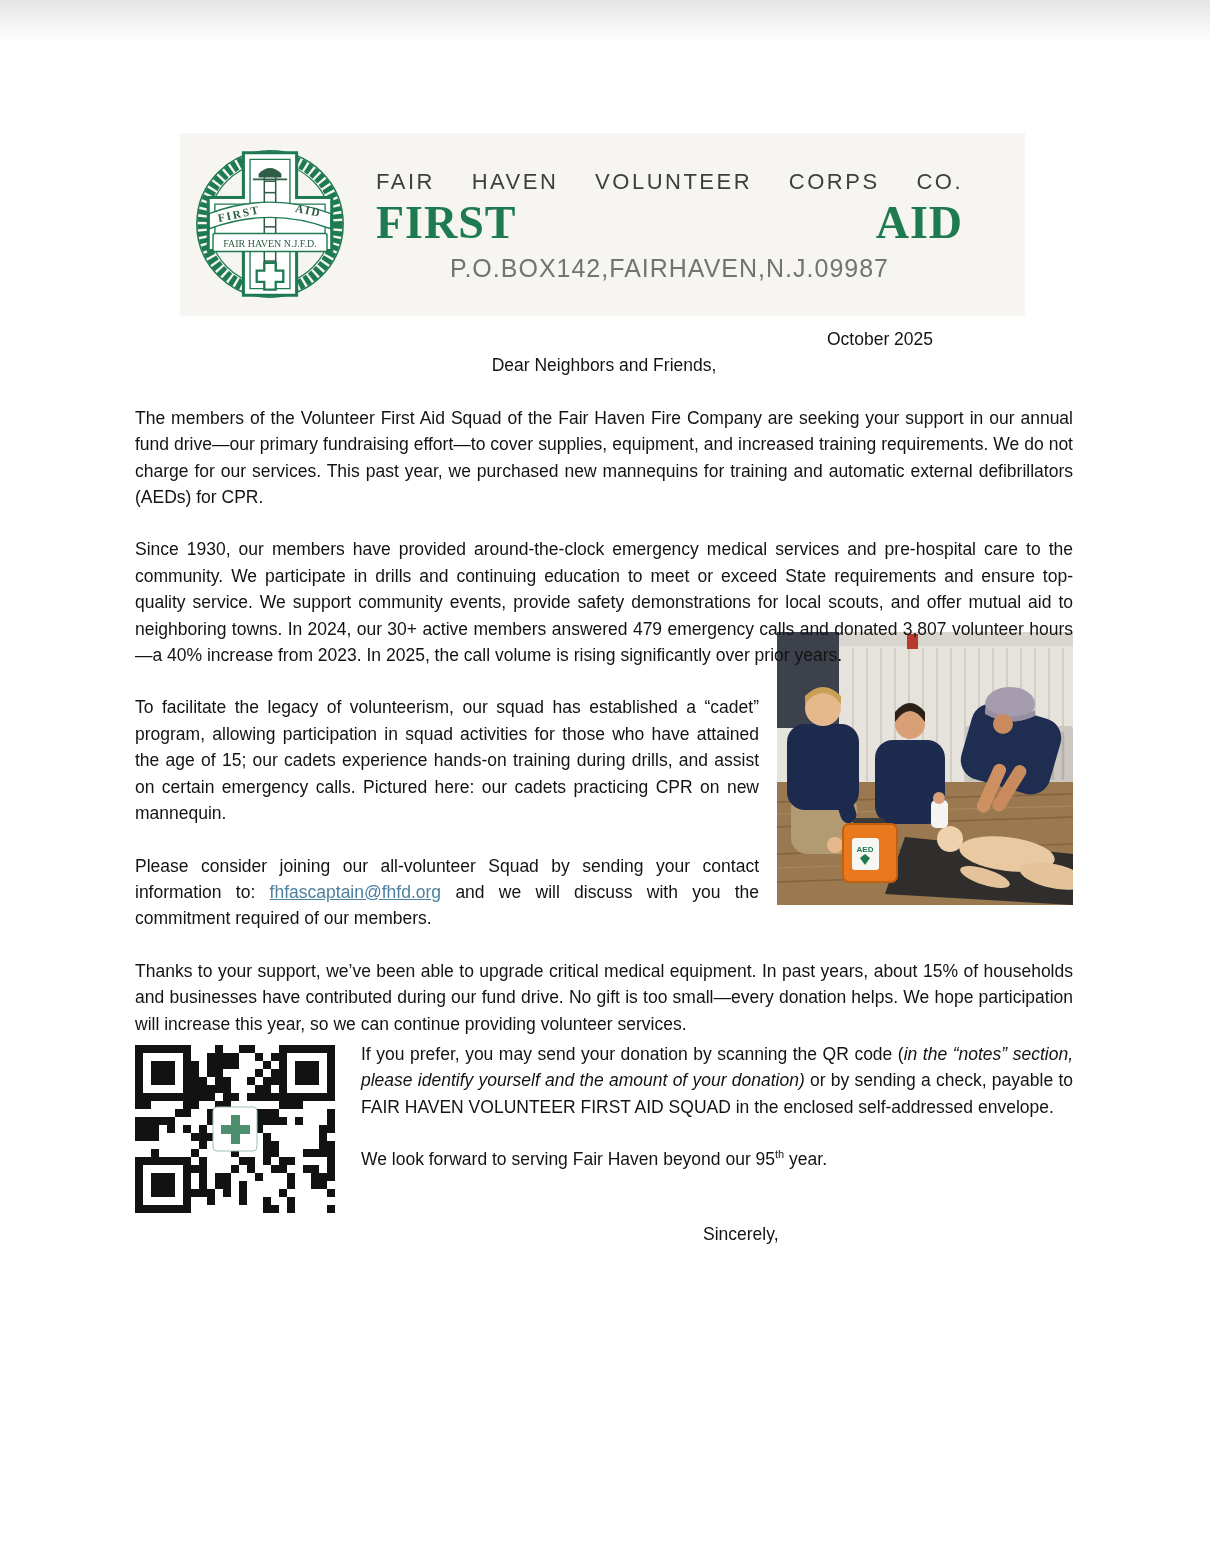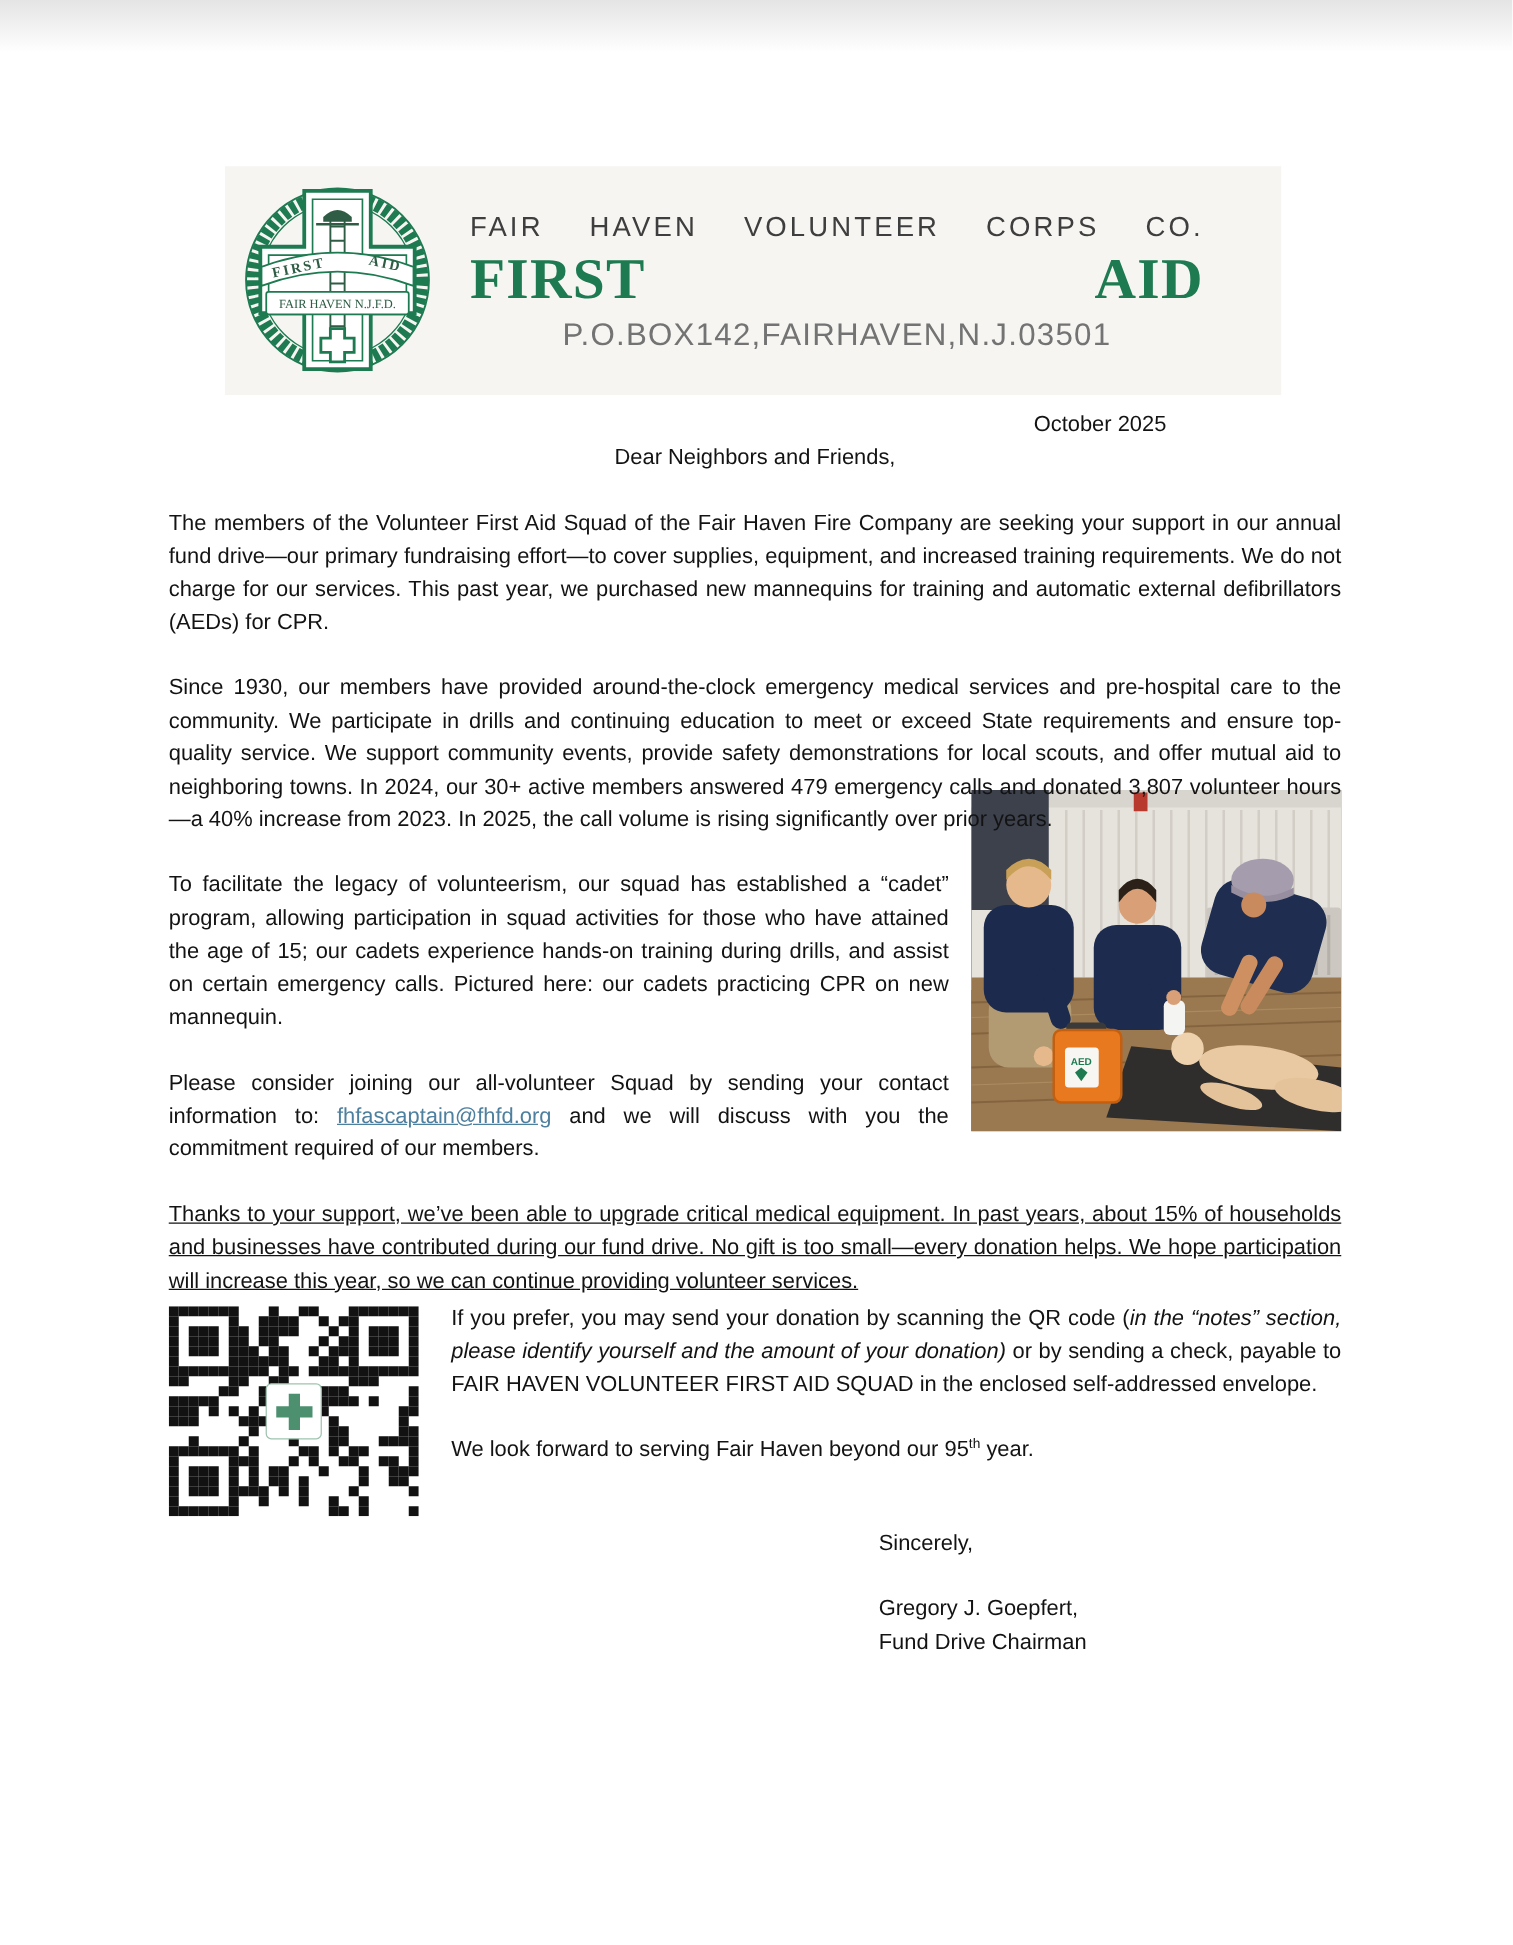--- a/index.html
+++ b/index.html
@@ -42,21 +42,21 @@
   .para { margin-top:26px; }
   .salutation { margin-top:0; text-align:center; }
   a.email-link { color:#4d7f9e; text-decoration:underline; }
   .italic { font-style:italic; }
   sup.ord { font-size:11px; vertical-align:super; line-height:0; }
   
   .photo {
     float:right; width:296px; height:273px; margin:-36px 0 10px 18px;
     overflow:hidden; background:#c2410c;
   }
-  .clear-r { clear:right;text-decoration:underline; }
+  .clear-r { clear:right; }
   
   .qr-section { overflow:visible; }
   .qr-box {
     float:left; width:200px; height:168px; margin:4px 26px 8px 0;
     background:#ffffff;
   }
   
   .closing { clear:both; margin:38px 0 0 568px; text-align:left; }
   .closing .name-block { margin-top:26px; line-height:27px; }
 </style>
@@ -125,21 +125,21 @@
       <span>FIRST</span>
       <span>AID</span>
     </div>
     <div class="lh-address">
       <span>P.O.</span>
       <span>BOX</span>
       <span>142,</span>
       <span>FAIR</span>
       <span>HAVEN,</span>
       <span>N.J.</span>
-      <span>03501</span>
+      <span>09987</span>
     </div>
   </div>
 </div>
 
 <div class="content">
 
   <div class="date-line">
     <span>October 2025</span>
   </div>
 
@@ -512,19 +512,15 @@
           <rect x="78" y="62" width="44" height="44" fill="#ffffff" stroke="#9fc3af" rx="4"></rect>
           <path d="M96,70 h9 v10 h10 v9 h-10 v10 h-9 v-10 h-10 v-9 h10 Z" fill="#2e7d57" opacity="0.85"></path>
         </svg>
     </div>
     <p class="para" style="margin-top:4px"><span>If you prefer, you may send your donation by scanning the QR code (</span><span class="italic">in the “notes” section, please identify yourself and the amount of your donation)</span><span> or by sending a check, payable to FAIR HAVEN VOLUNTEER FIRST AID SQUAD in the enclosed self-addressed envelope.</span></p>
     <p class="para"><span>We look forward to serving Fair Haven beyond our 95</span><sup class="ord">th</sup><span> year.</span></p>
   </div>
 
   <div class="closing">
     <div>Sincerely,</div>
-    <div class="name-block">
-      <div>Gregory J. Goepfert,</div>
-      <div>Fund Drive Chairman</div>
-    </div>
   </div>
 
 </div>
 
 </body></html>

